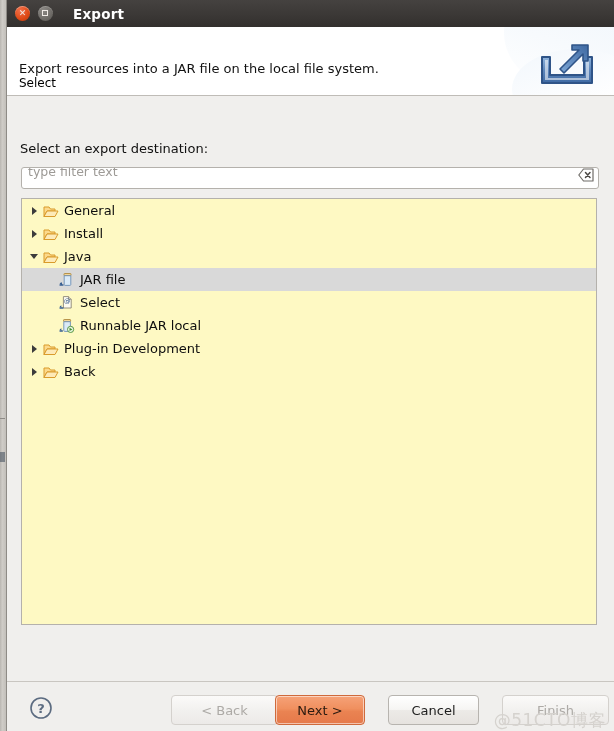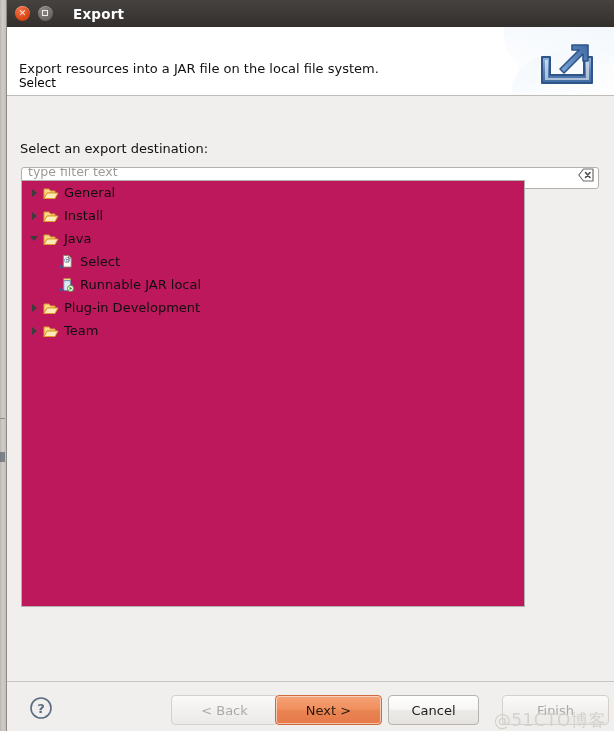--- a/index.html
+++ b/index.html
@@ -188,23 +188,23 @@
   .clear-icon {
     position: absolute;
     right: 5px; top: 4px;
     width: 16px; height: 14px;
     cursor: pointer;
   }
 
   
   .tree-panel {
     position: absolute;
-    left: 14px; top: 84px;
-    width: 504px; height: 427px;
-    background: #be185d;
+    left: 14px; top: 102px;
+    width: 576px; height: 427px;
+    background: #fef9c3;
     border: 1px solid #b4b1ac;
     box-sizing: border-box;
     overflow: hidden;
   }
   .tree-row {
     display: flex;
     align-items: center;
     height: 23px;
     padding-left: 4px;
     font-size: 13px;
@@ -287,21 +287,21 @@
     cursor: default;
   }
   .btn.primary {
     background: linear-gradient(to bottom, #f6a278 0%, #f0905f 45%, #ea8352 55%, #e5794a 100%);
     border: 1px solid #cf6a3c;
     color: #2a1a10;
     box-shadow: 0 0 0 1px rgba(255,255,255,.55) inset;
     cursor: pointer;
   }
   #btn-back   { left: 164px; width: 107px; }
-  #btn-next   { left: 268px; width: 107px; }
+  #btn-next   { left: 268px; width: 90px; }
   #btn-cancel { left: 381px; width: 91px; }
   #btn-finish { left: 495px; width: 107px; }
 
   .watermark {
     position: absolute;
     right: 8px; bottom: 9px;
     font-size: 17px;
     color: #d5d2ce;
     letter-spacing: .5px;
     font-family: "DejaVu Sans", "Liberation Sans", sans-serif;
@@ -407,20 +407,33 @@
             </span>
           <span class="tree-icon">
             <svg width="16" height="14" viewBox="0 0 16 14">
               <path d="M1,3 L6,3 L7.5,5 L12,5 L12,7 L4,7 L1,12.5 Z" fill="#fcd98b" stroke="#d99b2b" stroke-width="1"></path>
               <path d="M4,7 L15,7 L12,12.5 L1,12.5 Z" fill="#fdeab8" stroke="#d99b2b" stroke-width="1" stroke-linejoin="round"></path>
             </svg>
           </span>
           <span class="tree-label">Java</span>
         </div>
 
+        <div class="tree-row selected">
+          <span class="tree-indent"></span>
+          <span class="twisty"></span>
+          <span class="tree-icon">
+            <svg width="16" height="15" viewBox="0 0 16 15">
+              <rect x="5" y="1.5" width="7" height="2.2" rx=".6" fill="#f3d79a" stroke="#b08a3e" stroke-width=".9"></rect>
+              <path d="M5.2,3.7 L11.8,3.7 L11.8,12.6 C11.8,13.1 11.4,13.4 10.9,13.4 L6.1,13.4 C5.6,13.4 5.2,13.1 5.2,12.6 Z" fill="#dbeaf7" stroke="#6c8fb5" stroke-width=".9"></path>
+              <path d="M1,13 L4,13 M2.4,11.2 L2.4,13" stroke="#375f92" stroke-width="1.3" stroke-linecap="round"></path>
+              <path d="M0.6,11.6 L2.4,10.2 L2.4,13.1 Z" fill="#375f92"></path>
+            </svg>
+          </span>
+          <span class="tree-label">JAR file</span>
+        </div>
 
         <div class="tree-row">
           <span class="tree-indent"></span>
           <span class="twisty"></span>
           <span class="tree-icon">
             <svg width="16" height="15" viewBox="0 0 16 15">
               <path d="M4.4,1.6 L9.6,1.6 L12.2,4.2 L12.2,13 L4.4,13 Z" fill="#fdfbf0" stroke="#8a8575" stroke-width=".9" stroke-linejoin="round"></path>
               <path d="M9.6,1.6 L9.6,4.2 L12.2,4.2" fill="#e8e3cf" stroke="#8a8575" stroke-width=".9"></path>
               <text x="5" y="8.4" font-family="DejaVu Sans, sans-serif" font-size="6.4" fill="#2a4f86">@</text>
               <path d="M1,13 L4,13" stroke="#375f92" stroke-width="1.3" stroke-linecap="round"></path>
@@ -463,21 +476,21 @@
         <div class="tree-row">
           <span class="twisty">
               <i class="tri-right"></i>
             </span>
           <span class="tree-icon">
             <svg width="16" height="14" viewBox="0 0 16 14">
               <path d="M1,3 L6,3 L7.5,5 L12,5 L12,7 L4,7 L1,12.5 Z" fill="#fcd98b" stroke="#d99b2b" stroke-width="1"></path>
               <path d="M4,7 L15,7 L12,12.5 L1,12.5 Z" fill="#fdeab8" stroke="#d99b2b" stroke-width="1" stroke-linejoin="round"></path>
             </svg>
           </span>
-          <span class="tree-label">Team</span>
+          <span class="tree-label">Back</span>
         </div>
 
       </div>
 
       <div class="button-bar">
 
         <span class="help-btn">
           <svg width="24" height="24" viewBox="0 0 24 24">
             <circle cx="12" cy="12" r="10" fill="none" stroke="#5b6b80" stroke-width="1.6"></circle>
             <text x="12" y="17" text-anchor="middle" font-family="DejaVu Sans, sans-serif" font-size="13" font-weight="bold" fill="#5b6b80">?</text>

